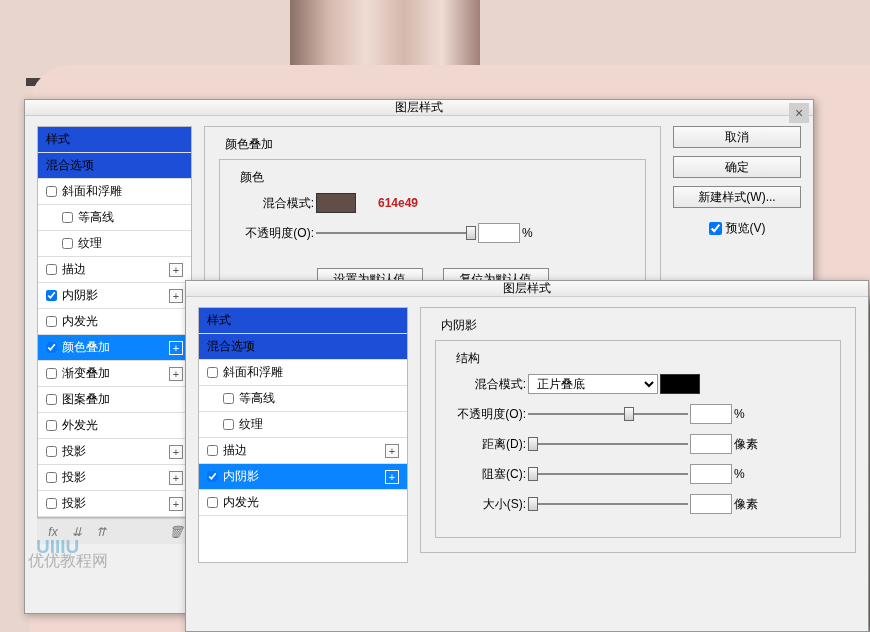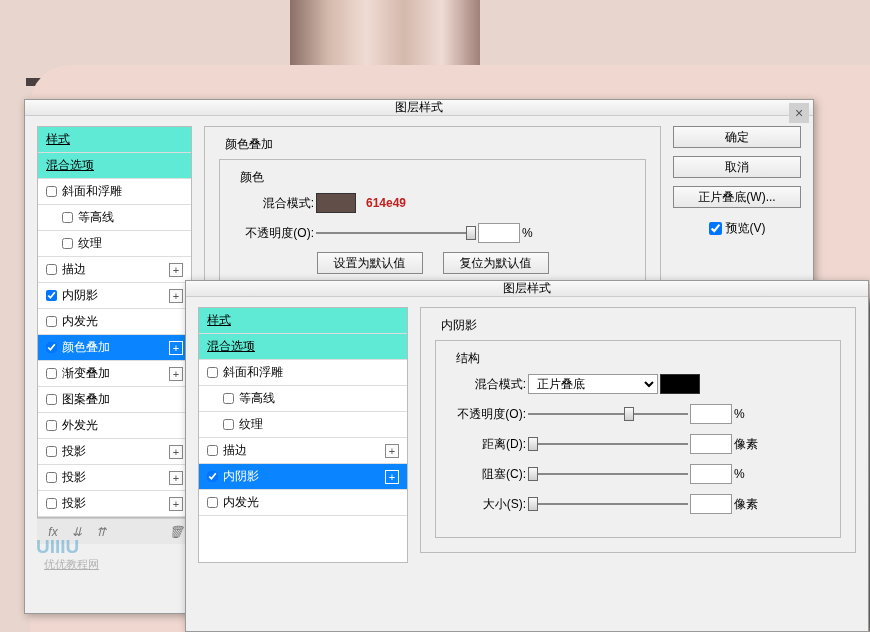--- a/index.html
+++ b/index.html
@@ -16,21 +16,21 @@
     
     .title-bar { position: relative; height: 16px; background: linear-gradient(#fafafa, #e8e8e8); border-bottom: 1px solid #ccc; display: flex; align-items: center; justify-content: center; font-size: 13px; }
     .close-btn { position: absolute; right: 4px; top: 3px; width: 20px; height: 20px; background: #d0d0d0; display: flex; align-items: center; justify-content: center; cursor: pointer; }
     .close-btn::before { content: "×"; font-size: 14px; color: #555; }
     
     .dialog-body { display: flex; padding: 10px 12px; gap: 12px; }
     
     .styles-list { width: 155px; border: 1px solid #bbb; background: #fff; }
     .dialog2 .styles-list { width: 210px; }
     .style-item { height: 26px; padding: 0 8px; display: flex; align-items: center; border-bottom: 1px solid #ddd; cursor: pointer; gap: 5px; }
-    .style-item.header { background: #5eead4; font-weight: normal; text-decoration: underline; }
+    .style-item.header { background: #1d4ed8; font-weight: normal; }
     .style-item.selected { background: #0a84ff; color: #fff; }
     .style-item input[type="checkbox"] { width: 11px; height: 11px; }
     .style-item.indent { padding-left: 24px; }
     .plus-icon { margin-left: auto; width: 14px; height: 14px; border: 1px solid #888; display: flex; align-items: center; justify-content: center; font-size: 11px; color: #555; background: #fafafa; }
     .style-item.selected .plus-icon { color: #fff; background: transparent; border-color: #fff; }
     
     .list-footer { height: 26px; background: #e8e8e8; border-top: 1px solid #ccc; display: flex; align-items: center; padding: 0 8px; gap: 8px; color: #777; font-style: italic; }
     .footer-icon { width: 16px; display: flex; justify-content: center; cursor: pointer; }
     
     .panel { flex: 1; }
@@ -43,33 +43,33 @@
     .dialog2 .row-label { width: 76px; }
     
     select { height: 20px; border: 1px solid #999; background: #fff; padding: 0 4px; min-width: 130px; font-size: 12px; }
     input[type="text"].num { width: 38px; height: 20px; border: 1px solid #999; text-align: center; padding: 0 20px; }
     
     .slider { flex: 1; max-width: 160px; height: 18px; position: relative; display: flex; align-items: center; }
     .slider-track { width: 100%; height: 2px; background: #888; }
     .slider-thumb { position: absolute; width: 10px; height: 14px; background: linear-gradient(#fafafa, #d0d0d0); border: 1px solid #666; top: 2px; }
     
     .color-swatch { width: 40px; height: 20px; border: 1px solid #333; cursor: pointer; }
-    .hex-label { color: #c02020; font-weight: bold; margin-left: 8px; }
+    .hex-label { color: #c02020; font-weight: bold; margin-left: 20px; }
     
     .btn { height: 22px; padding: 0 16px; border: 1px solid #888; background: linear-gradient(#fafafa, #e8e8e8); cursor: pointer; display: inline-flex; align-items: center; justify-content: center; }
     
     .right-buttons { width: 128px; display: flex; flex-direction: column; gap: 8px; }
     .right-buttons .btn { width: 100%; }
     .preview-row { display: flex; align-items: center; justify-content: center; gap: 4px; margin-top: 4px; }
     
     .angle-dial { width: 30px; height: 30px; border: 1px solid #888; border-radius: 50%; background: #fff; position: relative; }
     .angle-line { position: absolute; width: 12px; height: 1px; background: #333; top: 14px; left: 15px; transform-origin: left; transform: rotate(-90deg); }
     
     .watermark { position: absolute; left: 36px; bottom: 74px; font-size: 19px; font-weight: bold; color: #4aa0cc; opacity: 0.5; pointer-events: none; }
-    .watermark-sub { position: absolute; left: 44px; bottom: 60px; font-size: 11px; color: #888; opacity: 0.6; pointer-events: none; text-decoration: underline; }
+    .watermark-sub { position: absolute; left: 28px; bottom: 60px; font-size: 16px; color: #888; opacity: 0.6; pointer-events: none; }
   </style>
 </head>
 <body>
 
 <div class="bg-lens"></div>
 <div class="bg-bar"></div>
 <div class="bg-camera"></div>
 <div class="bg-lens2"></div>
 
 <div class="dialog dialog1">
@@ -167,32 +167,32 @@
           </div>
           <div class="row">
             <span class="row-label">不透明度(O):</span>
             <div class="slider">
                 <div class="slider-track"></div>
                 <div class="slider-thumb" style="left:calc(100% - 10px)"></div>
               </div>
             <input type="text" class="num" value="100" style="">
             <span>%</span>
           </div>
-          <div class="row" style="justify-content:center;gap:20px;margin-top:8px">
+          <div class="row" style="justify-content:center;gap:20px;margin-top:24px">
             <button class="btn">设置为默认值</button>
             <button class="btn">复位为默认值</button>
           </div>
         </div>
       </div>
     </div>
 
     <div class="right-buttons">
+      <button class="btn">取消</button>
       <button class="btn">确定</button>
-      <button class="btn">取消</button>
-      <button class="btn">正片叠底(W)...</button>
+      <button class="btn">新建样式(W)...</button>
       <div class="preview-row">
         <input type="checkbox" checked="" style="">
         <span>预览(V)</span>
       </div>
     </div>
   </div>
 </div>
 
 <div class="watermark">UIIIU</div>
 <div class="watermark-sub">优优教程网</div>

